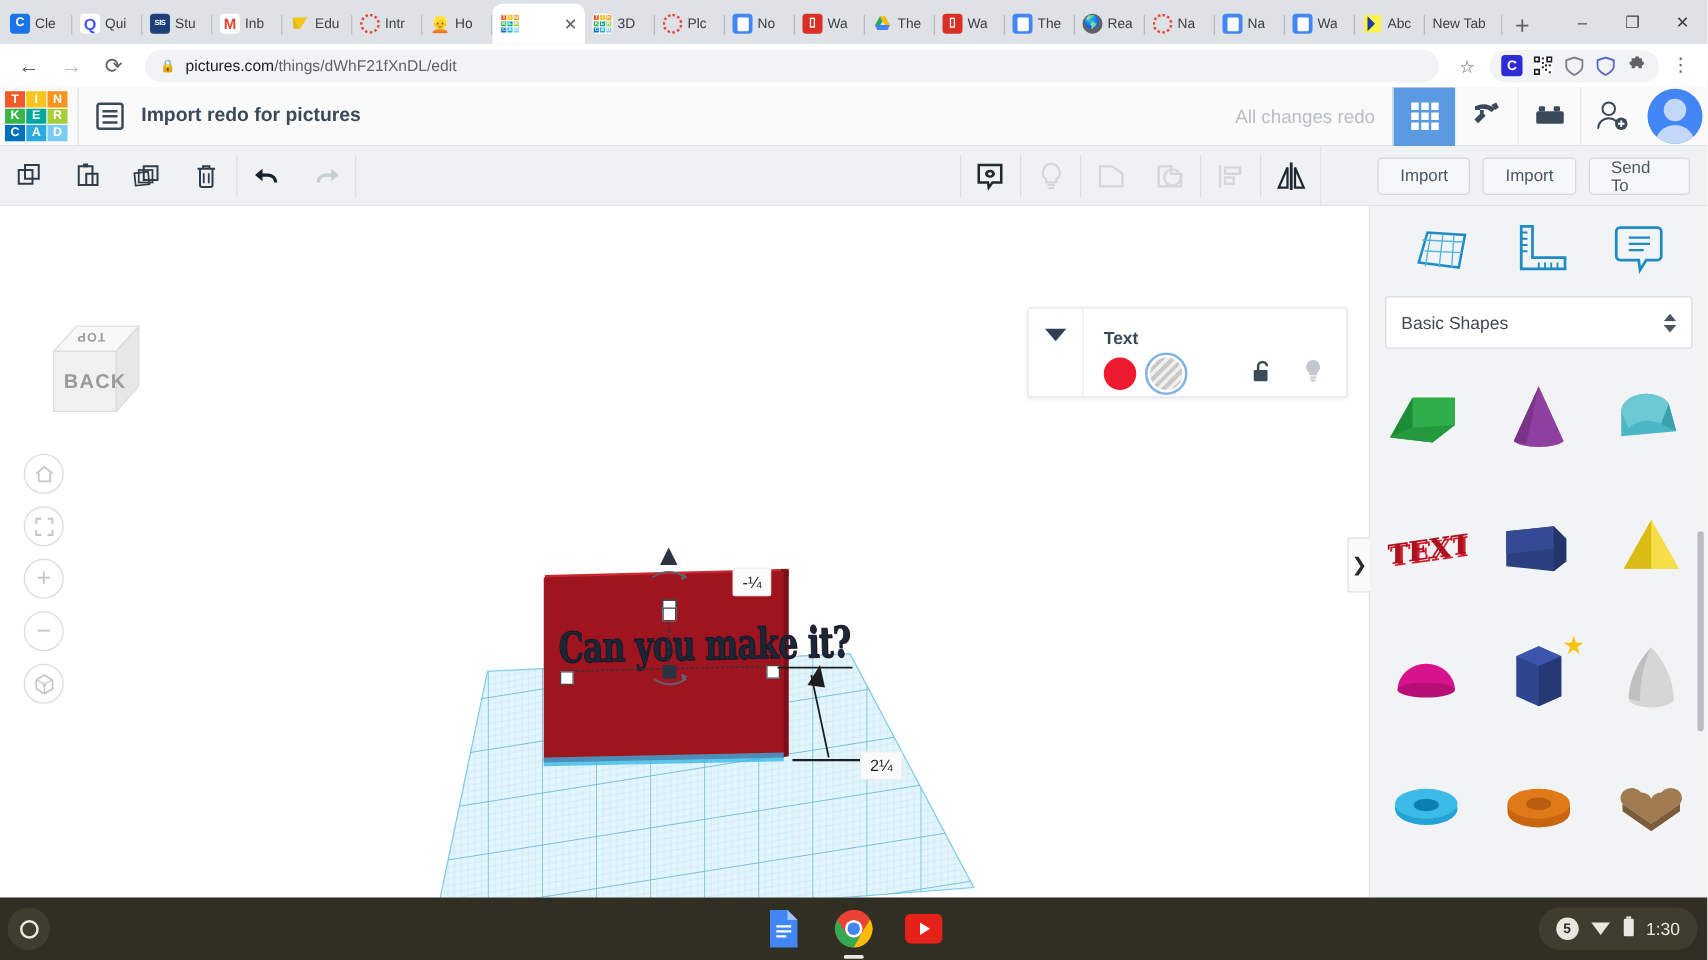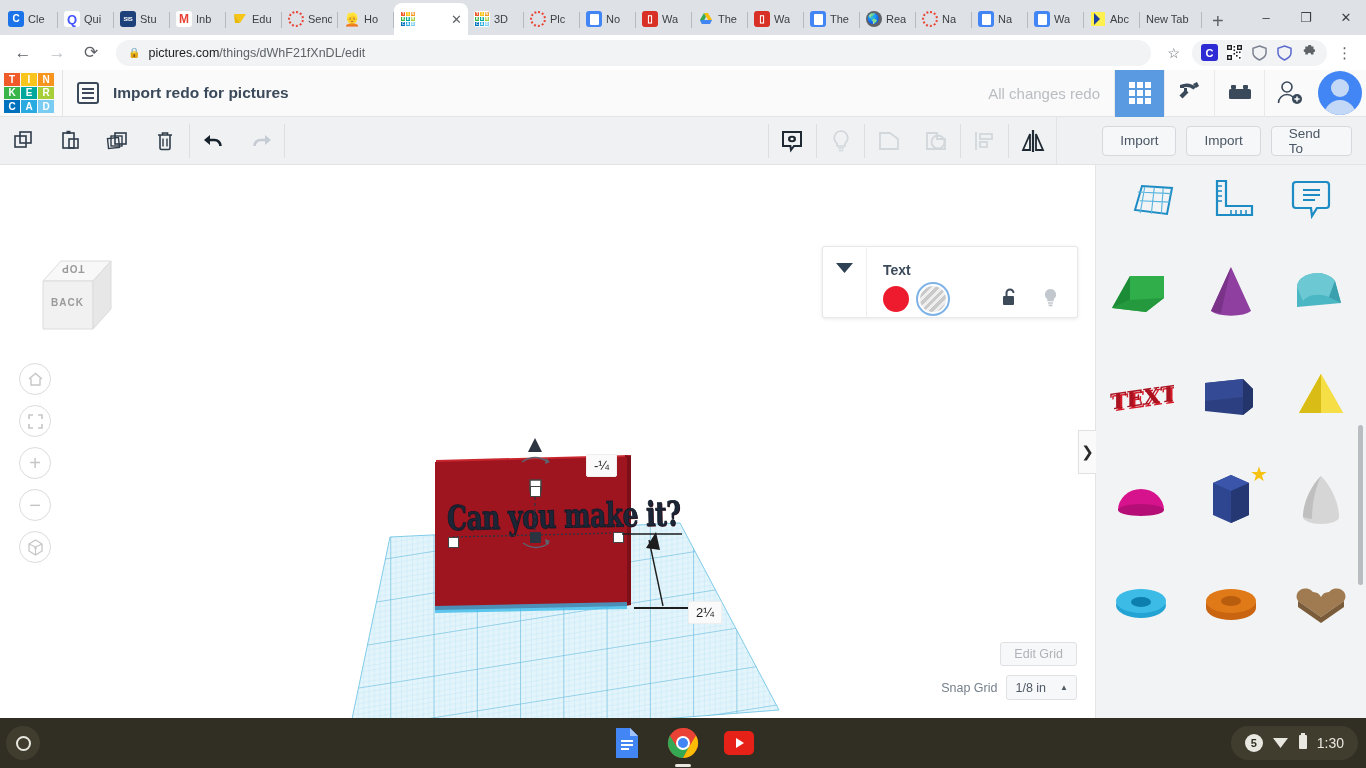--- a/index.html
+++ b/index.html
@@ -118,21 +118,21 @@
   .tb-right { margin-left:auto;display:flex;align-items:flex-start;gap:10px;padding-right:14px;padding-left:45px; }
   .txtbtn { height:30px;padding:0 17px;border:1px solid #d5d9dd;border-radius:4px;background:#f5f7f8;
             font-size:13.5px;color:#4a5664;display:flex;align-items:center; }
   .sep-vert { width:1px;height:48px;background:#e1e4e7; }
 
   
   .canvas { position:absolute; left:0; top:95px; right:271px; bottom:0; background:#fff;
             overflow:hidden; }
 
   .viewcube { position:absolute;left:25px;top:86px;width:86px;height:80px; }
-  .vc-label { position:absolute;font-size:10px;font-weight:bold;color:#9a9a9a;letter-spacing:1px; }
+  .vc-label { position:absolute;font-size:16px;font-weight:bold;color:#9a9a9a;letter-spacing:1px; }
 
   .vbtn { position:absolute;left:19px;width:32px;height:32px;border:1px solid #dcdcdc;
           border-radius:50%;display:flex;align-items:center;justify-content:center;
           color:#c6c6c6;font-size:15px;background:#fff; }
 
   .plate { position:absolute; }
   .dim-label { position:absolute;background:#fafafa;border:1px solid #eee;font-size:13px;
                color:#222;padding:3px 7px;border-radius:2px; }
   .handle { position:absolute;width:11px;height:11px;background:#fff;border:1.5px solid #444; }
 
@@ -229,21 +229,21 @@
             <path d="M2 3 L14 3 L8 12 Z" fill="#f5c518"></path>
             <path d="M2 3 L8 12 L3 12 Z" fill="#e8b800"></path>
           </svg>
       </span>
       <span class="tlabel">Edu</span>
     </div>
     <div class="tab">
       <span class="favicon">
           <span class="fi fi-ring"></span>
         </span>
-      <span class="tlabel">Send</span>
+      <span class="tlabel">Intr</span>
     </div>
     <div class="tab">
       <span class="favicon">
           <span class="fi fi-emoji">👱</span>
         </span>
       <span class="tlabel">Ho</span>
     </div>
 
     <div class="tab active">
       <span class="favicon">
@@ -671,30 +671,20 @@
       <svg class="plate" style="left:600px;top:355px;" width="120" height="100">
         <path d="M22 14 L82 14" stroke="#1d1d1d" stroke-width="1.4"></path>
         <path d="M34 88 L94 88" stroke="#1d1d1d" stroke-width="1.8"></path>
         <path d="M49 20 L63 86" stroke="#1d1d1d" stroke-width="1.4"></path>
         <path d="M46 28 L56 12 L60 30 Z" fill="#1d1d1d"></path>
       </svg>
 
       <div class="dim-label" style="left:586px;top:289px;">-¼</div>
       <div class="dim-label" style="left:688px;top:394px;margin-top:42px;">2¼</div>
 
-      <div class="grid-ctrls">
-        <div class="editgrid">Edit Grid</div>
-        <div class="snaprow">
-          <span class="snaplabel">Snap Grid</span>
-          <span class="snapsel">
-            <span>1/8 in</span>
-            <span style="font-size:8px;">▲</span>
-          </span>
-        </div>
-      </div>
     </div>
 
     <div class="inspector">
       <div class="insp-chev">
         <svg width="19" height="13" viewBox="0 0 19 13">
             <path d="M1 1 L9.5 11 L18 1 Z" fill="#2e4154"></path>
           </svg>
       </div>
       <div class="insp-body">
         <div class="insp-title">Text</div>
@@ -737,20 +727,31 @@
           </svg>
         </span>
         <span>
           <svg width="44" height="44" viewBox="0 0 44 44">
             <path d="M7 5 h30 a3 3 0 0 1 3 3 v20 a3 3 0 0 1 -3 3 h-9 l-5 8 l-1 -8 h-15 a3 3 0 0 1 -3 -3 V8 a3 3 0 0 1 3 -3 Z" fill="none" stroke="#1d8bc4" stroke-width="2.2"></path>
             <path d="M14 13 h17 M14 18 h17 M14 23 h12" stroke="#1d8bc4" stroke-width="1.8"></path>
           </svg>
         </span>
       </div>
 
+      <div class="rp-sel">
+        <span>Basic Shapes</span>
+        <span class="caret">
+          <svg width="10" height="6" viewBox="0 0 10 6">
+              <path d="M5 0 L10 6 L0 6 Z" fill="#4a5460"></path>
+            </svg>
+          <svg width="10" height="6" viewBox="0 0 10 6">
+              <path d="M5 6 L0 0 L10 0 Z" fill="#4a5460"></path>
+            </svg>
+        </span>
+      </div>
 
       <div class="shapes">
 
         <div class="shape-cell">
           <svg width="70" height="56" viewBox="0 0 70 56">
               <polygon points="6,44 24,12 58,12 58,34 40,48" fill="#2fae4a"></polygon>
               <polygon points="6,44 24,12 24,36" fill="#1d8c36"></polygon>
               <polygon points="24,36 58,34 40,48 6,44" fill="#25993d"></polygon>
             </svg>
         </div>

